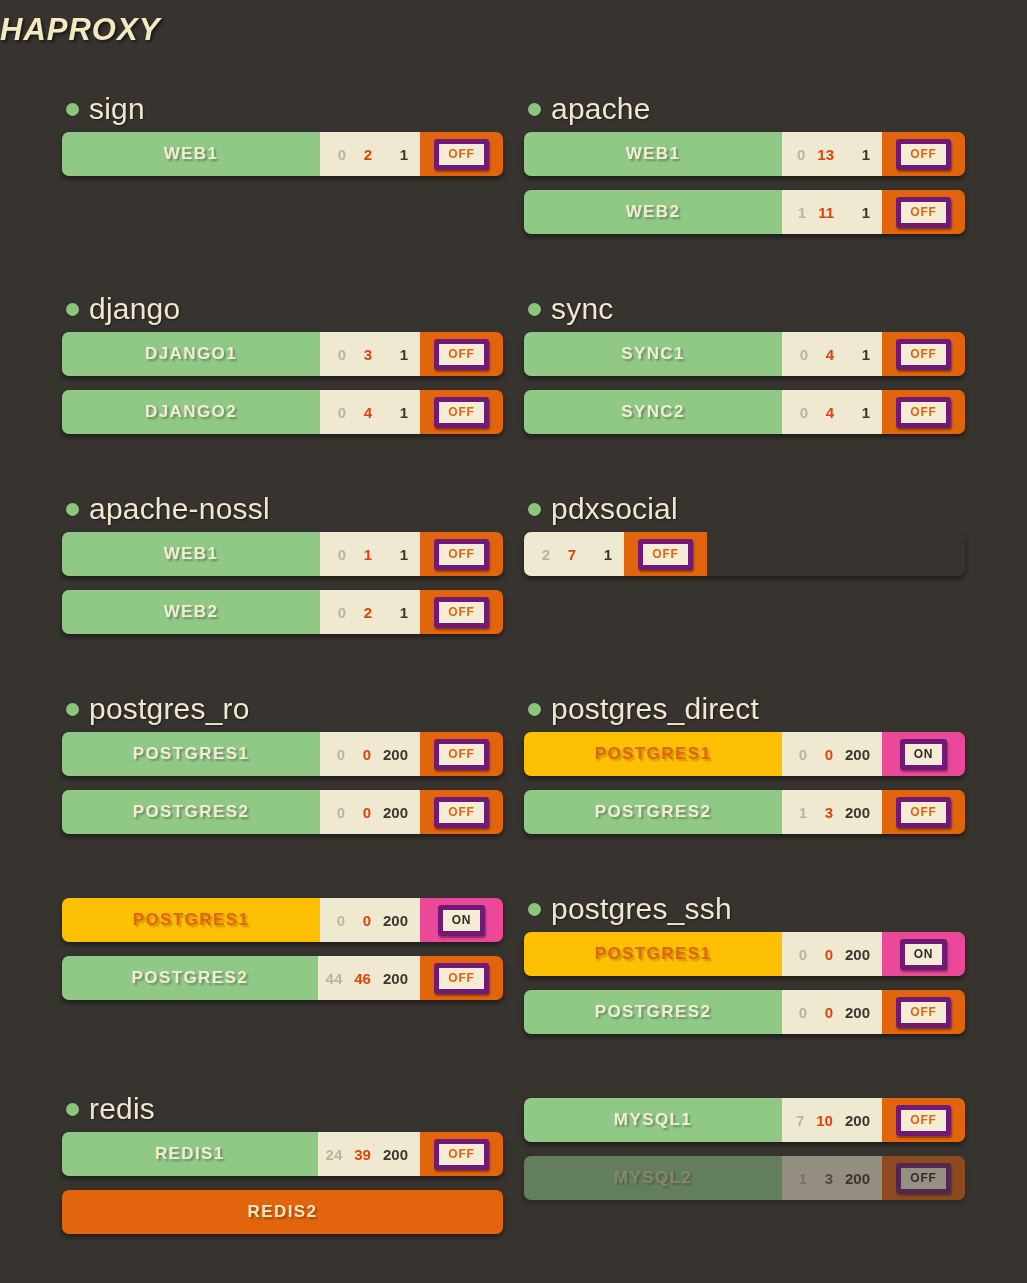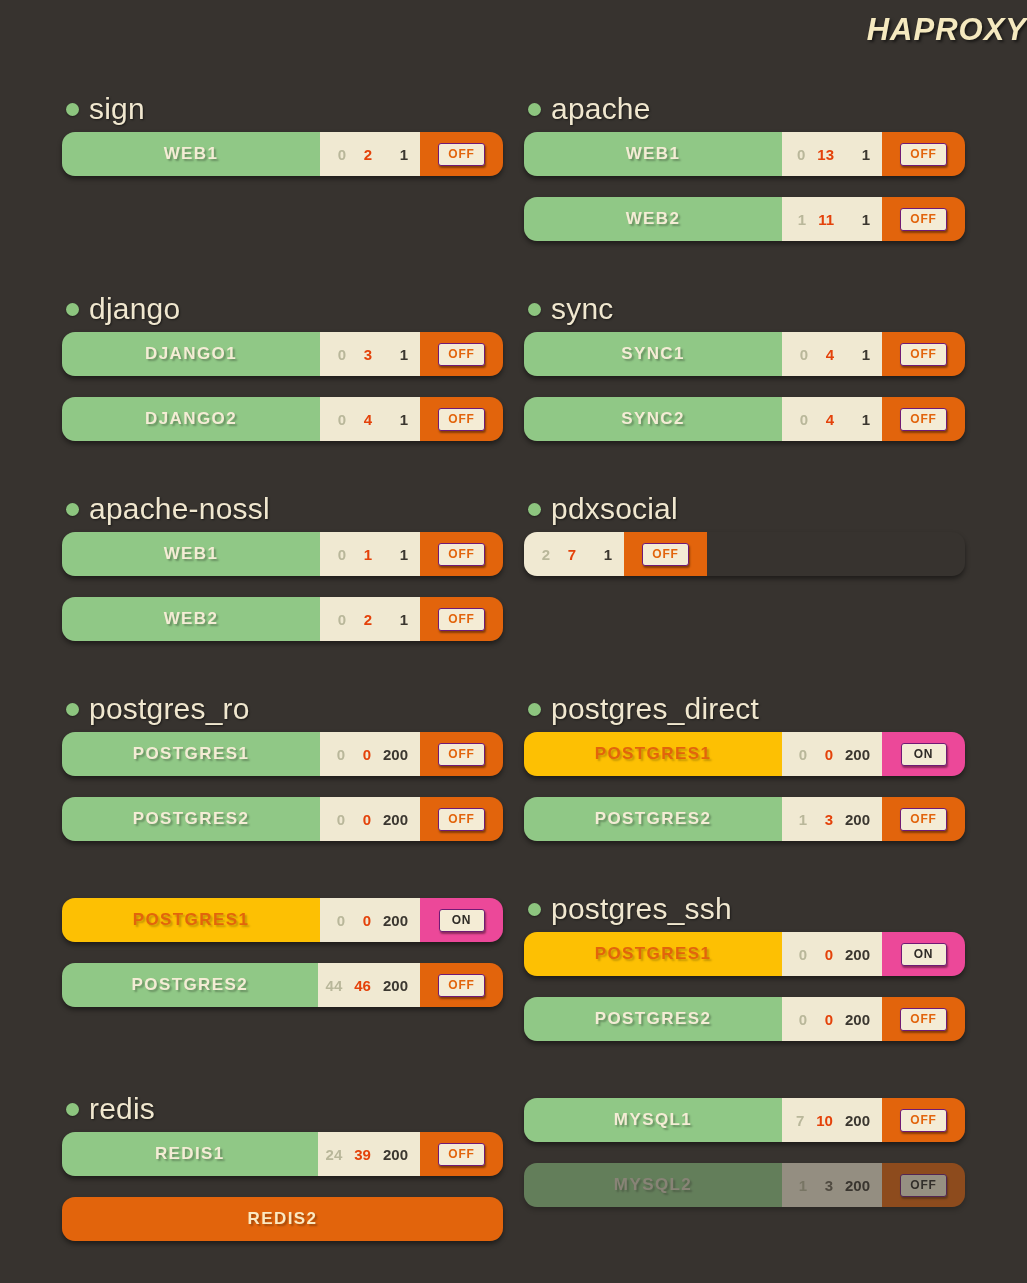--- a/index.html
+++ b/index.html
@@ -18,21 +18,21 @@
 
   .page {
     position: relative;
     width: 1027px;
     height: 1283px;
     background: #37332f;
   }
 
   
   .app-title {
-    text-align: right;
+    text-align: left;
     font-style: italic;
     font-weight: bold;
     font-size: 31px;
     letter-spacing: 1px;
     color: #f5e9bf;
     padding-top: 12px;
     text-shadow: 2px 2px 3px rgba(0,0,0,0.55);
   }
 
   
@@ -77,22 +77,22 @@
   }
 
   .rows { margin-top: 6px; }
 
   
   .srv-row {
     position: relative;
     display: flex;
     align-items: stretch;
     height: 44px;
-    margin-bottom: 21px;
-    border-radius: 13px;
+    margin-bottom: 14px;
+    border-radius: 7px;
     overflow: hidden;
     box-shadow: 0 3px 5px rgba(0,0,0,0.45);
   }
 
   .srv-name {
     flex: 1 1 auto;
     display: flex;
     align-items: center;
     justify-content: center;
     background: #90c886;
@@ -135,21 +135,21 @@
 
   .srv-row.state-on .srv-toggle { background: #ec4899; }
 
   .toggle-btn {
     display: inline-block;
     min-width: 46px;
     text-align: center;
     padding: 3px 9px 4px;
     border-radius: 3px;
     background: #f4ecd5;
-    border: 1px solid #701a75;
+    border: 5px solid #701a75;
     font-size: 12px;
     font-weight: bold;
     letter-spacing: 0.8px;
     color: #e2640c;
     box-shadow: 1px 2px 2px rgba(0,0,0,0.4);
     cursor: pointer;
   }
 
   .srv-row.state-on .toggle-btn { color: #2f2b26; }
 

